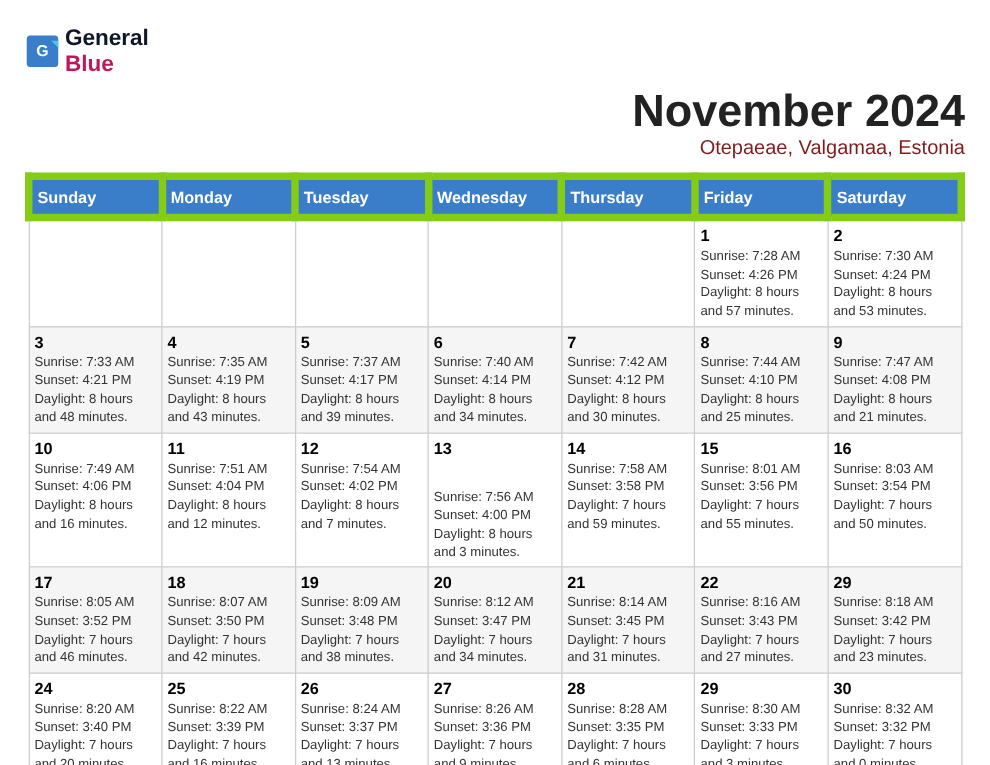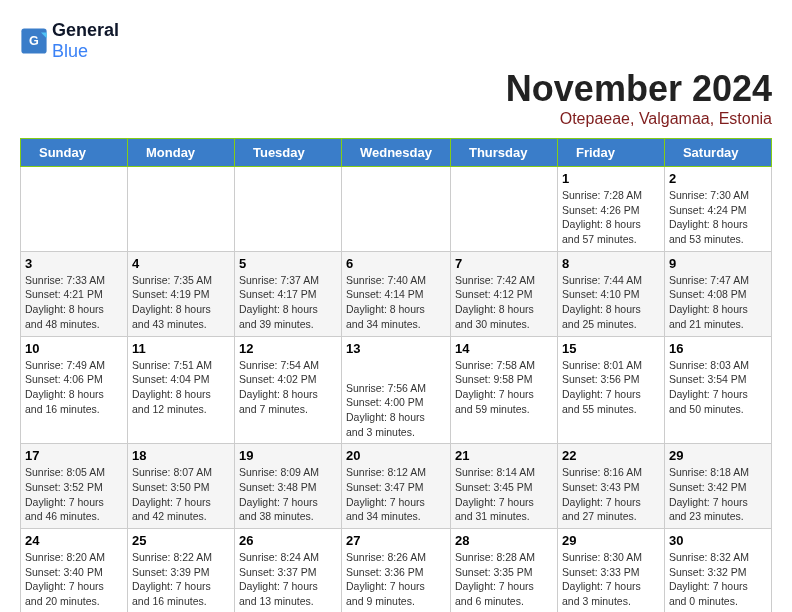--- a/index.html
+++ b/index.html
@@ -39,25 +39,25 @@
       color: #7f1d1d;
     }
     table {
       width: 100%;
       border-collapse: collapse;
       font-size: 11px;
     }
     thead tr th {
       background-color: #3a7dc9;
       color: #fff;
-      padding: 6px 18px;
+      padding: 6px 4px;
       text-align: left;
       font-size: 13px;
       font-weight: bold;
-      border: 1px solid #84cc16;
+      border: 6px solid #84cc16;
     }
     tbody tr td {
       border: 1px solid #ccc;
       vertical-align: top;
       padding: 4px;
       width: 107px;
       min-height: 80px;
       background: #fff;
     }
     tbody tr:nth-child(even) td {
@@ -86,21 +86,21 @@
 
 <div class="header-area">
   <div class="logo">
     <svg class="logo-icon" viewBox="0 0 40 40" xmlns="http://www.w3.org/2000/svg">
       <rect x="2" y="2" width="36" height="36" rx="4" fill="#3a7dc9"></rect>
       <text x="20" y="26" text-anchor="middle" fill="white" font-size="18" font-weight="bold" font-family="Arial">G</text>
       <polygon points="30,8 38,8 38,16" fill="#4fc3f7"></polygon>
     </svg>
     <div>
       <span style="font-size:18px;font-weight:bold;color:#0f172a;">General</span><br>
-      <span style="font-size:18px;font-weight:normal;color:#3b82f6;text-align:right;">Blue</span>
+      <span style="font-size:18px;font-weight:bold;color:#be185d;text-align:right;">Blue</span>
     </div>
   </div>
   <div class="title-area">
     <div class="month-title">November 2024</div>
     <div class="subtitle">Otepaeae, Valgamaa, Estonia</div>
   </div>
 </div>
 
 <table>
   <thead>
@@ -212,21 +212,21 @@
         <td>
           <span class="day-number">13</span>
           <div class="day-info" style="white-space: pre-line; margin-top: 25px;">Sunrise: 7:56 AM
 Sunset: 4:00 PM
 Daylight: 8 hours
 and 3 minutes.</div>
         </td>
         <td>
           <span class="day-number">14</span>
           <div class="day-info" style="white-space: pre-line;">Sunrise: 7:58 AM
-Sunset: 9:58 PM
+Sunset: 3:58 PM
 Daylight: 7 hours
 and 59 minutes.</div>
         </td>
         <td>
           <span class="day-number">15</span>
           <div class="day-info" style="white-space: pre-line;">Sunrise: 8:01 AM
 Sunset: 3:56 PM
 Daylight: 7 hours
 and 55 minutes.</div>
         </td>

